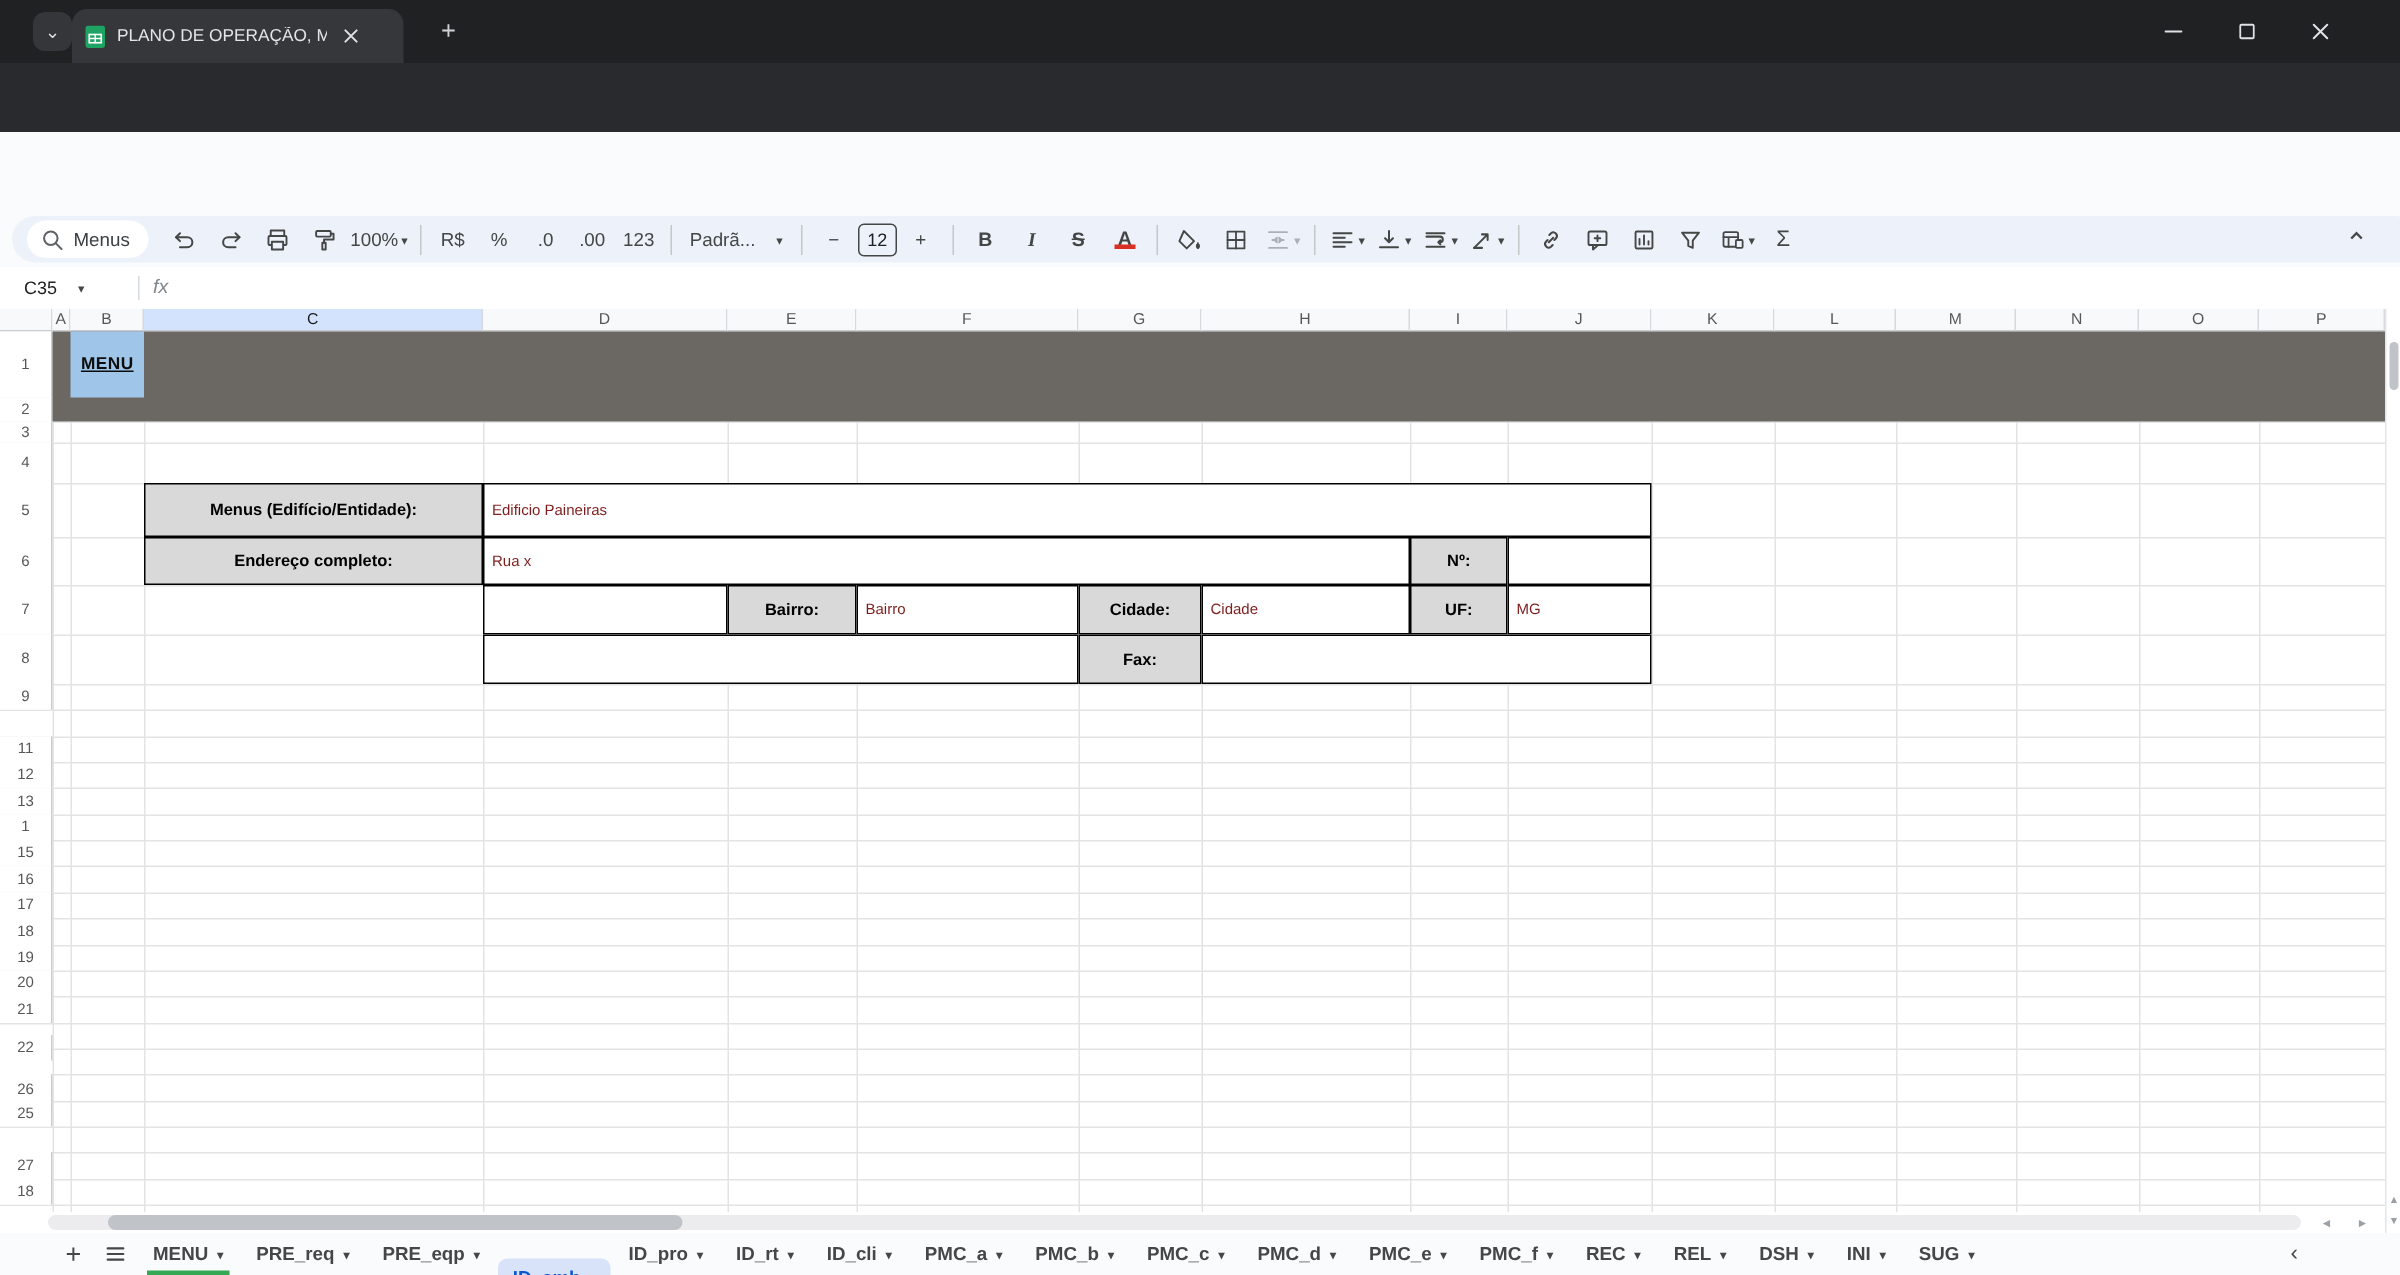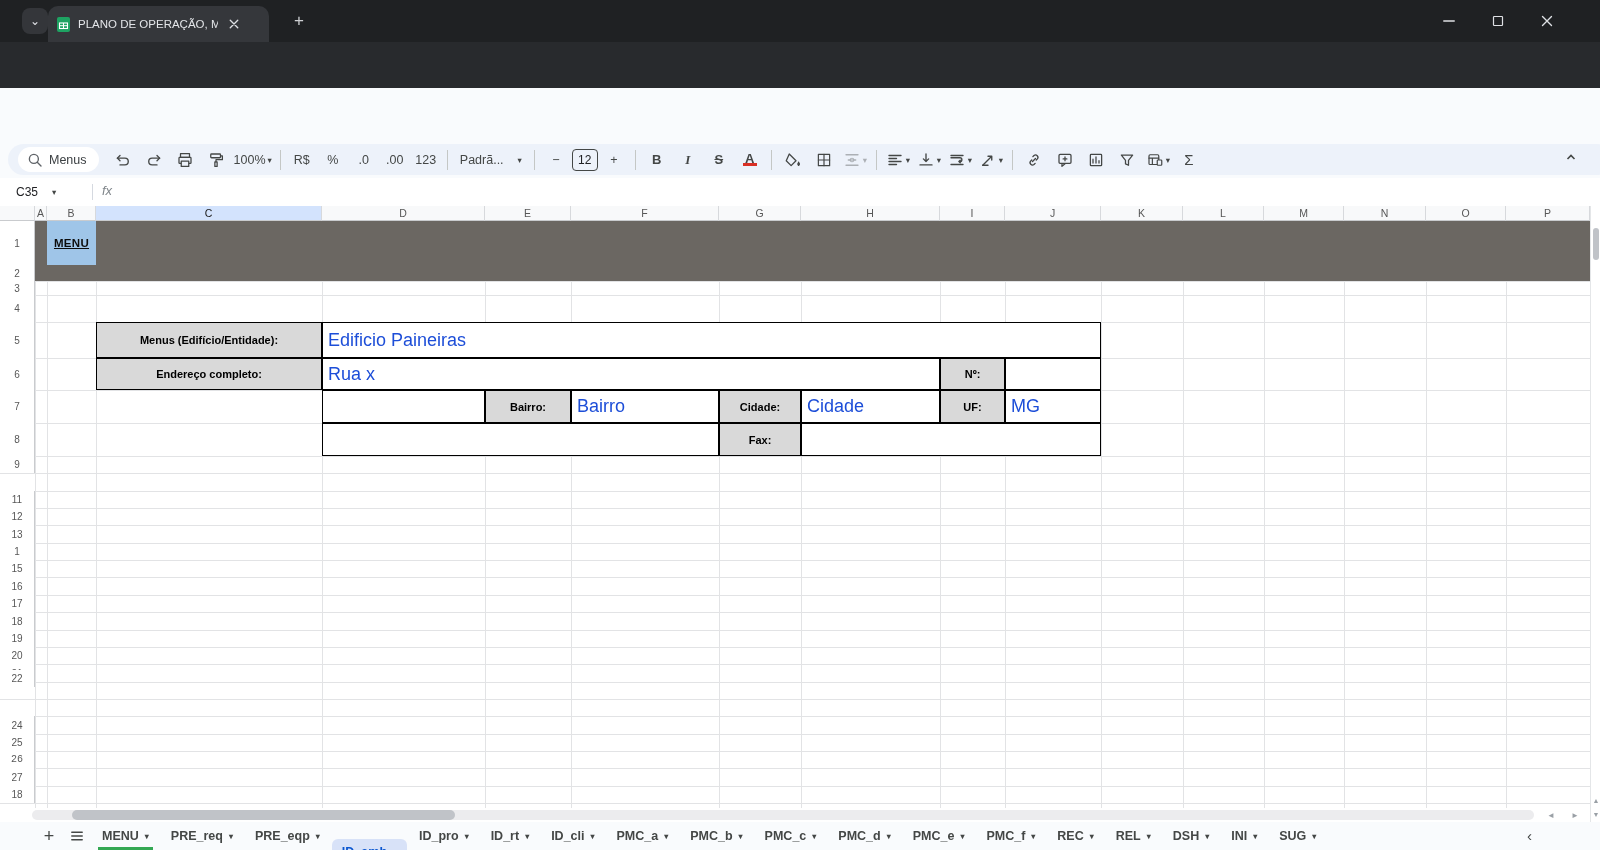--- a/index.html
+++ b/index.html
@@ -56,21 +56,21 @@
   #fx-sep{left:92px;top:6px;width:1px;height:16px;background:#d5d9e0;}
   #fx-label{left:102px;top:5px;font-style:italic;font-size:13px;color:#80868b;}
   
   #grid{left:0;top:206px;width:1590px;height:602px;background:#fff;overflow:hidden;}
   .colhdr{top:0;height:15px;background:#f8f9fa;border-right:1px solid #d7d9dc;border-bottom:1px solid #c9cbce;box-sizing:border-box;font-size:10.5px;color:#575757;justify-content:center;position:absolute;display:flex;align-items:center;}
   .colhdr.sel{background:#d3e3fd;color:#1a1a1a;}
   .rowhdr{left:0;width:35px;position:absolute;box-sizing:border-box;border-right:1px solid #c9cbce;font-size:10px;color:#575757;display:flex;align-items:center;justify-content:center;background:#fff;}
   .vline{position:absolute;width:1px;background:#e2e3e5;}
   .hline{position:absolute;height:1px;background:#e2e3e5;}
   .cell-label{position:absolute;background:#d9d9d9;border:1px solid #000;box-sizing:border-box;display:flex;align-items:center;justify-content:center;font-weight:bold;font-size:11px;color:#000;}
-  .cell-value{position:absolute;background:#fff;border:1px solid #000;box-sizing:border-box;display:flex;align-items:center;font-size:18px;color:#1d4ed8;padding-left:5px;}
+  .cell-value{position:absolute;background:#fff;border:1px solid #000;box-sizing:border-box;display:flex;align-items:center;font-size:10px;color:#7f1d1d;padding-left:5px;}
   .cell-title{position:absolute;background:#d9d9d9;border:1px solid #000;box-sizing:border-box;display:flex;align-items:center;font-weight:bold;font-size:11px;color:#000;padding-left:5px;}
   #menu-cell{background:#9fc5e8;display:flex;align-items:center;justify-content:center;font-weight:bold;font-size:11.5px;color:#0d0d0d;text-decoration:underline;letter-spacing:0.3px;}
   #ambiente-title{display:flex;align-items:center;justify-content:center;font-weight:bold;font-size:17px;color:#1fe2e2;letter-spacing:0.6px;}
   
   #hscroll{left:0;top:808px;width:1590px;height:14px;background:#fff;}
   #hscroll-track{position:absolute;left:32px;top:2px;width:1502px;height:10px;background:#ececee;border-radius:5px;}
   #hscroll-thumb{position:absolute;left:72px;top:2px;width:383px;height:10px;background:#c0c3c8;border-radius:5px;}
   .hs-arrow{top:1px;width:22px;height:12px;justify-content:center;color:#9aa0a6;font-size:8px;}
   #vscroll{left:1590px;top:206px;width:10px;height:616px;background:#fff;border-left:1px solid #e4e6e8;box-sizing:border-box;}
   #vscroll-thumb{position:absolute;left:2px;top:22px;width:6px;height:32px;background:#c0c3c8;border-radius:3px;}
@@ -604,25 +604,25 @@
       <div class="rowhdr" style="top: 302px; height: 17px;">12</div>
       <div class="rowhdr" style="top: 319px; height: 18px;">13</div>
       <div class="rowhdr" style="top: 337px; height: 17px;">1</div>
       <div class="rowhdr" style="top: 354px; height: 17px;">15</div>
       <div class="rowhdr" style="top: 371px; height: 18px;">16</div>
       <div class="rowhdr" style="top: 389px; height: 17px;">17</div>
       <div class="rowhdr" style="top: 406px; height: 18px;">18</div>
       <div class="rowhdr" style="top: 424px; height: 17px;">19</div>
       <div class="rowhdr" style="top: 441px; height: 17px;">20</div>
       <div class="rowhdr" style="top: 458px; height: 18px;">21</div>
-      <div class="rowhdr" style="top: 464px; height: 17px;">22</div>
+      <div class="rowhdr" style="top: 484px; height: 17px;">22</div>
       <div class="rowhdr" style="top: 522px; height: 17px; font-weight: bold;">23</div>
       <div class="rowhdr" style="top: 510px; height: 18px;">24</div>
       <div class="rowhdr" style="top: 528px; height: 17px;">25</div>
-      <div class="rowhdr" style="top: 545px; height: 17px; font-family: Liberation Mono, monospace;">26</div>
+      <div class="rowhdr" style="top: 512px; height: 17px;">26</div>
       <div class="rowhdr" style="top: 562px; height: 18px;">27</div>
       <div class="rowhdr" style="top: 580px; height: 17px;">18</div>
       <div style="position: absolute; left: 35px; top: 15px; width: 1555px; height: 60px; background: rgb(107, 103, 98);"></div>
       <div id="menu-cell" style="position: absolute; left: 47px; top: 15px; width: 49px; height: 44px; background: rgb(159, 197, 232);">MENU</div>
       <div class="cell-label" style="left: 96px; top: 116px; width: 226px; height: 36px;">Menus (Edifício/Entidade):</div>
       <div class="cell-value" style="left: 322px; top: 116px; width: 779px; height: 36px;">Edificio Paineiras</div>
       <div class="cell-label" style="left: 96px; top: 152px; width: 226px; height: 32px;">Endereço completo:</div>
       <div class="cell-value" style="left: 322px; top: 152px; width: 618px; height: 32px;">Rua x</div>
       <div class="cell-label" style="left: 940px; top: 152px; width: 65px; height: 32px;">Nº:</div>
       <div class="cell-value" style="left: 1005px; top: 152px; width: 96px; height: 32px;"></div>

